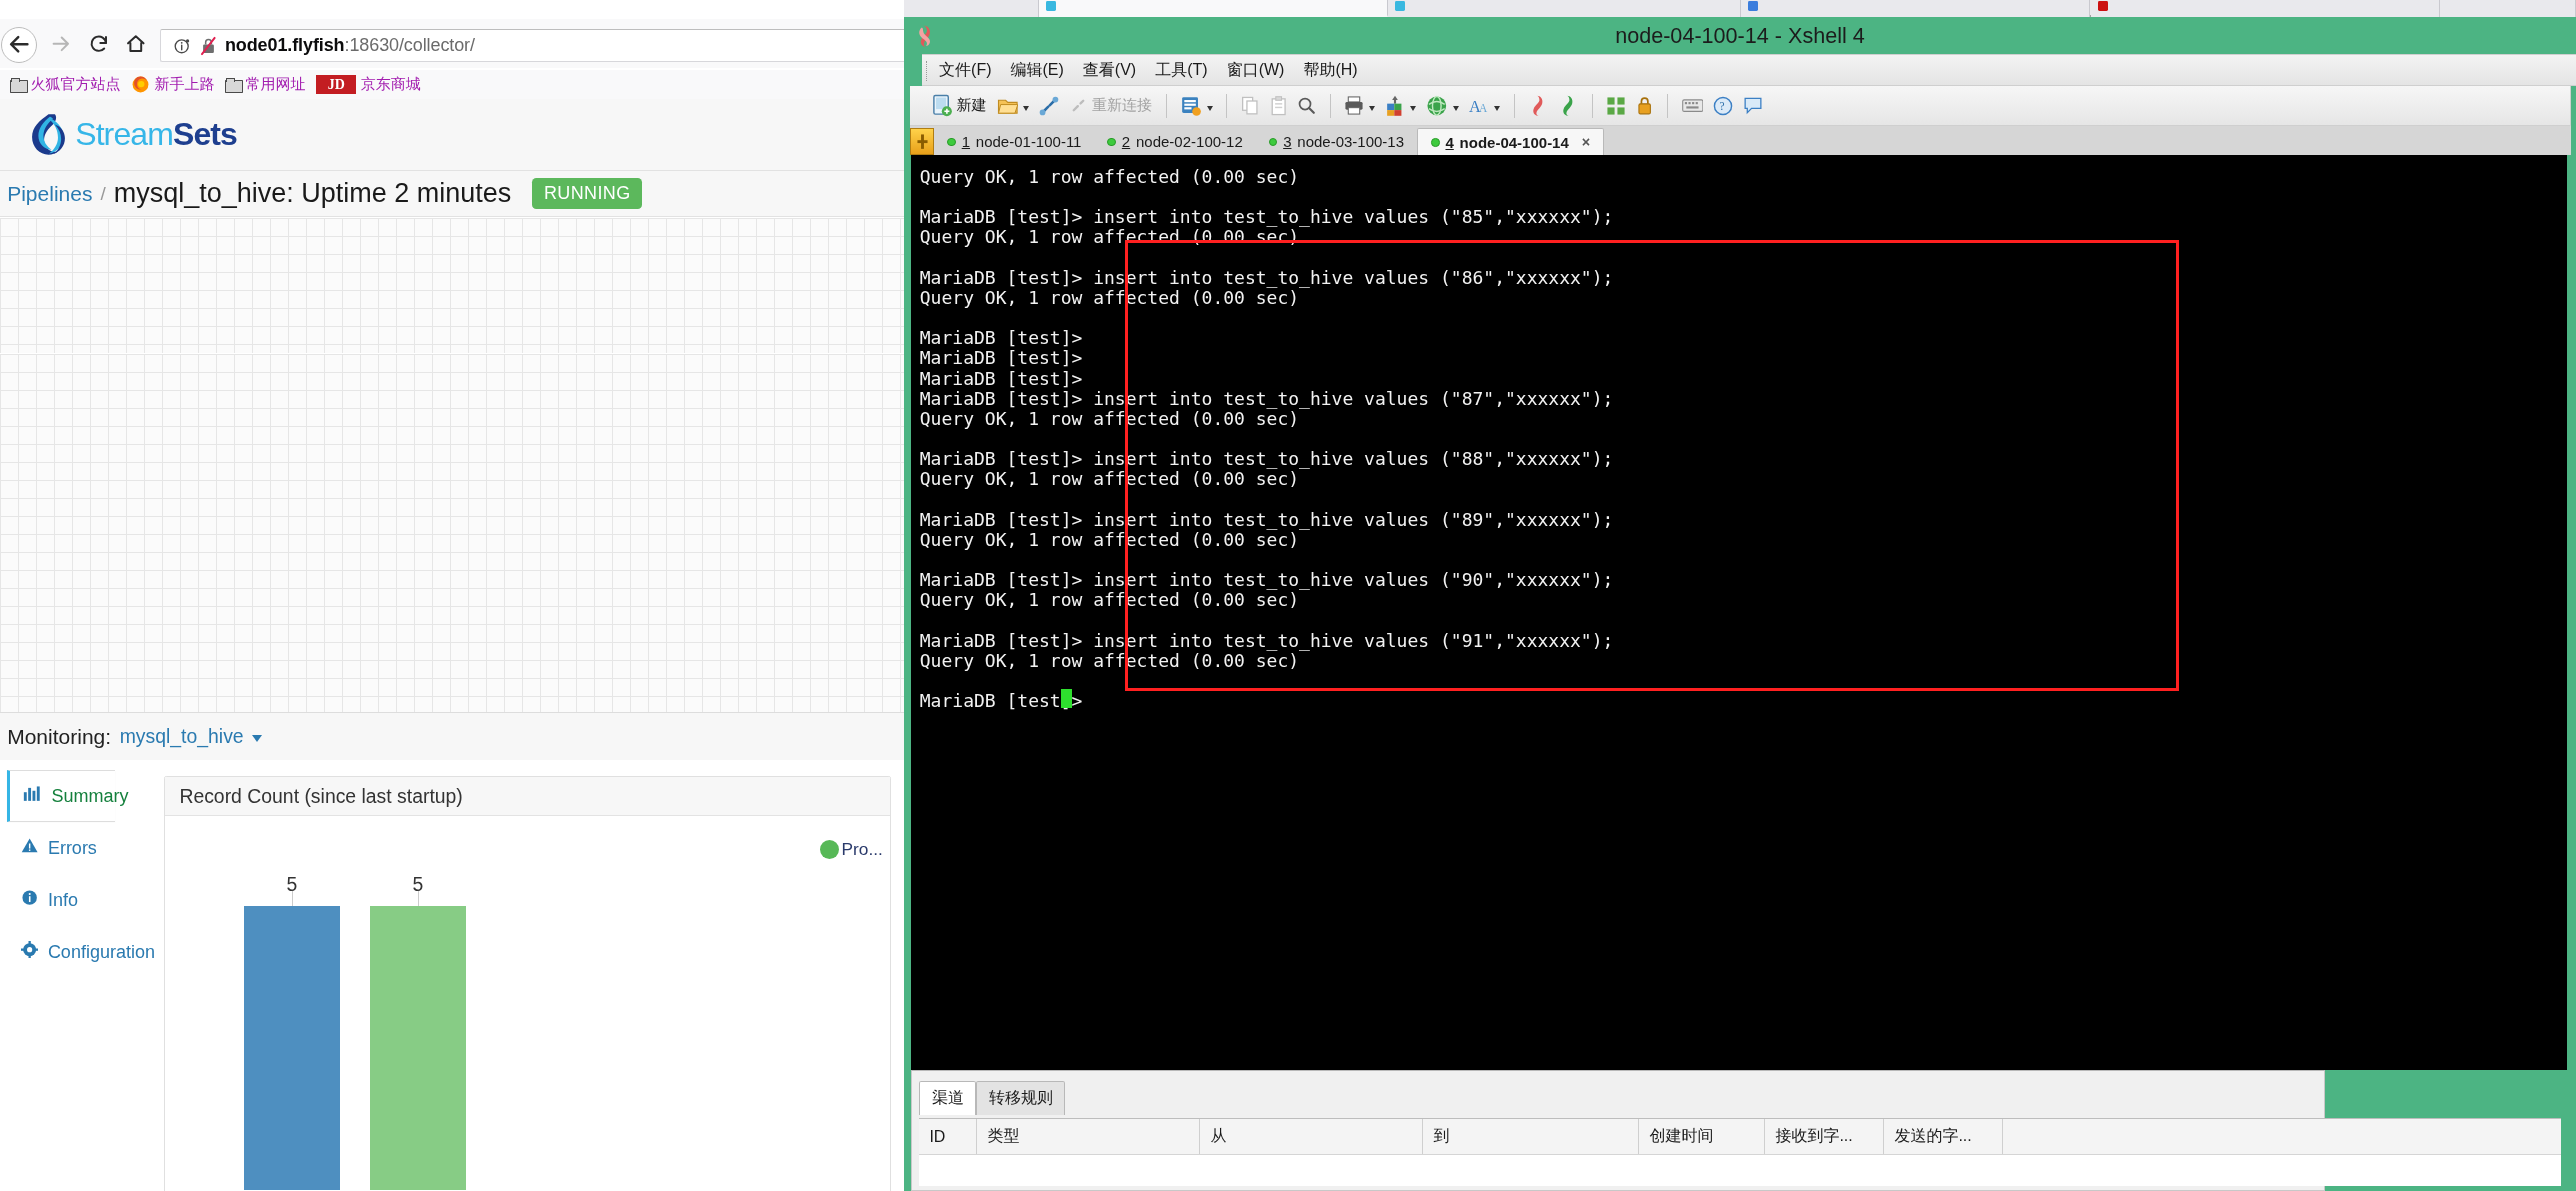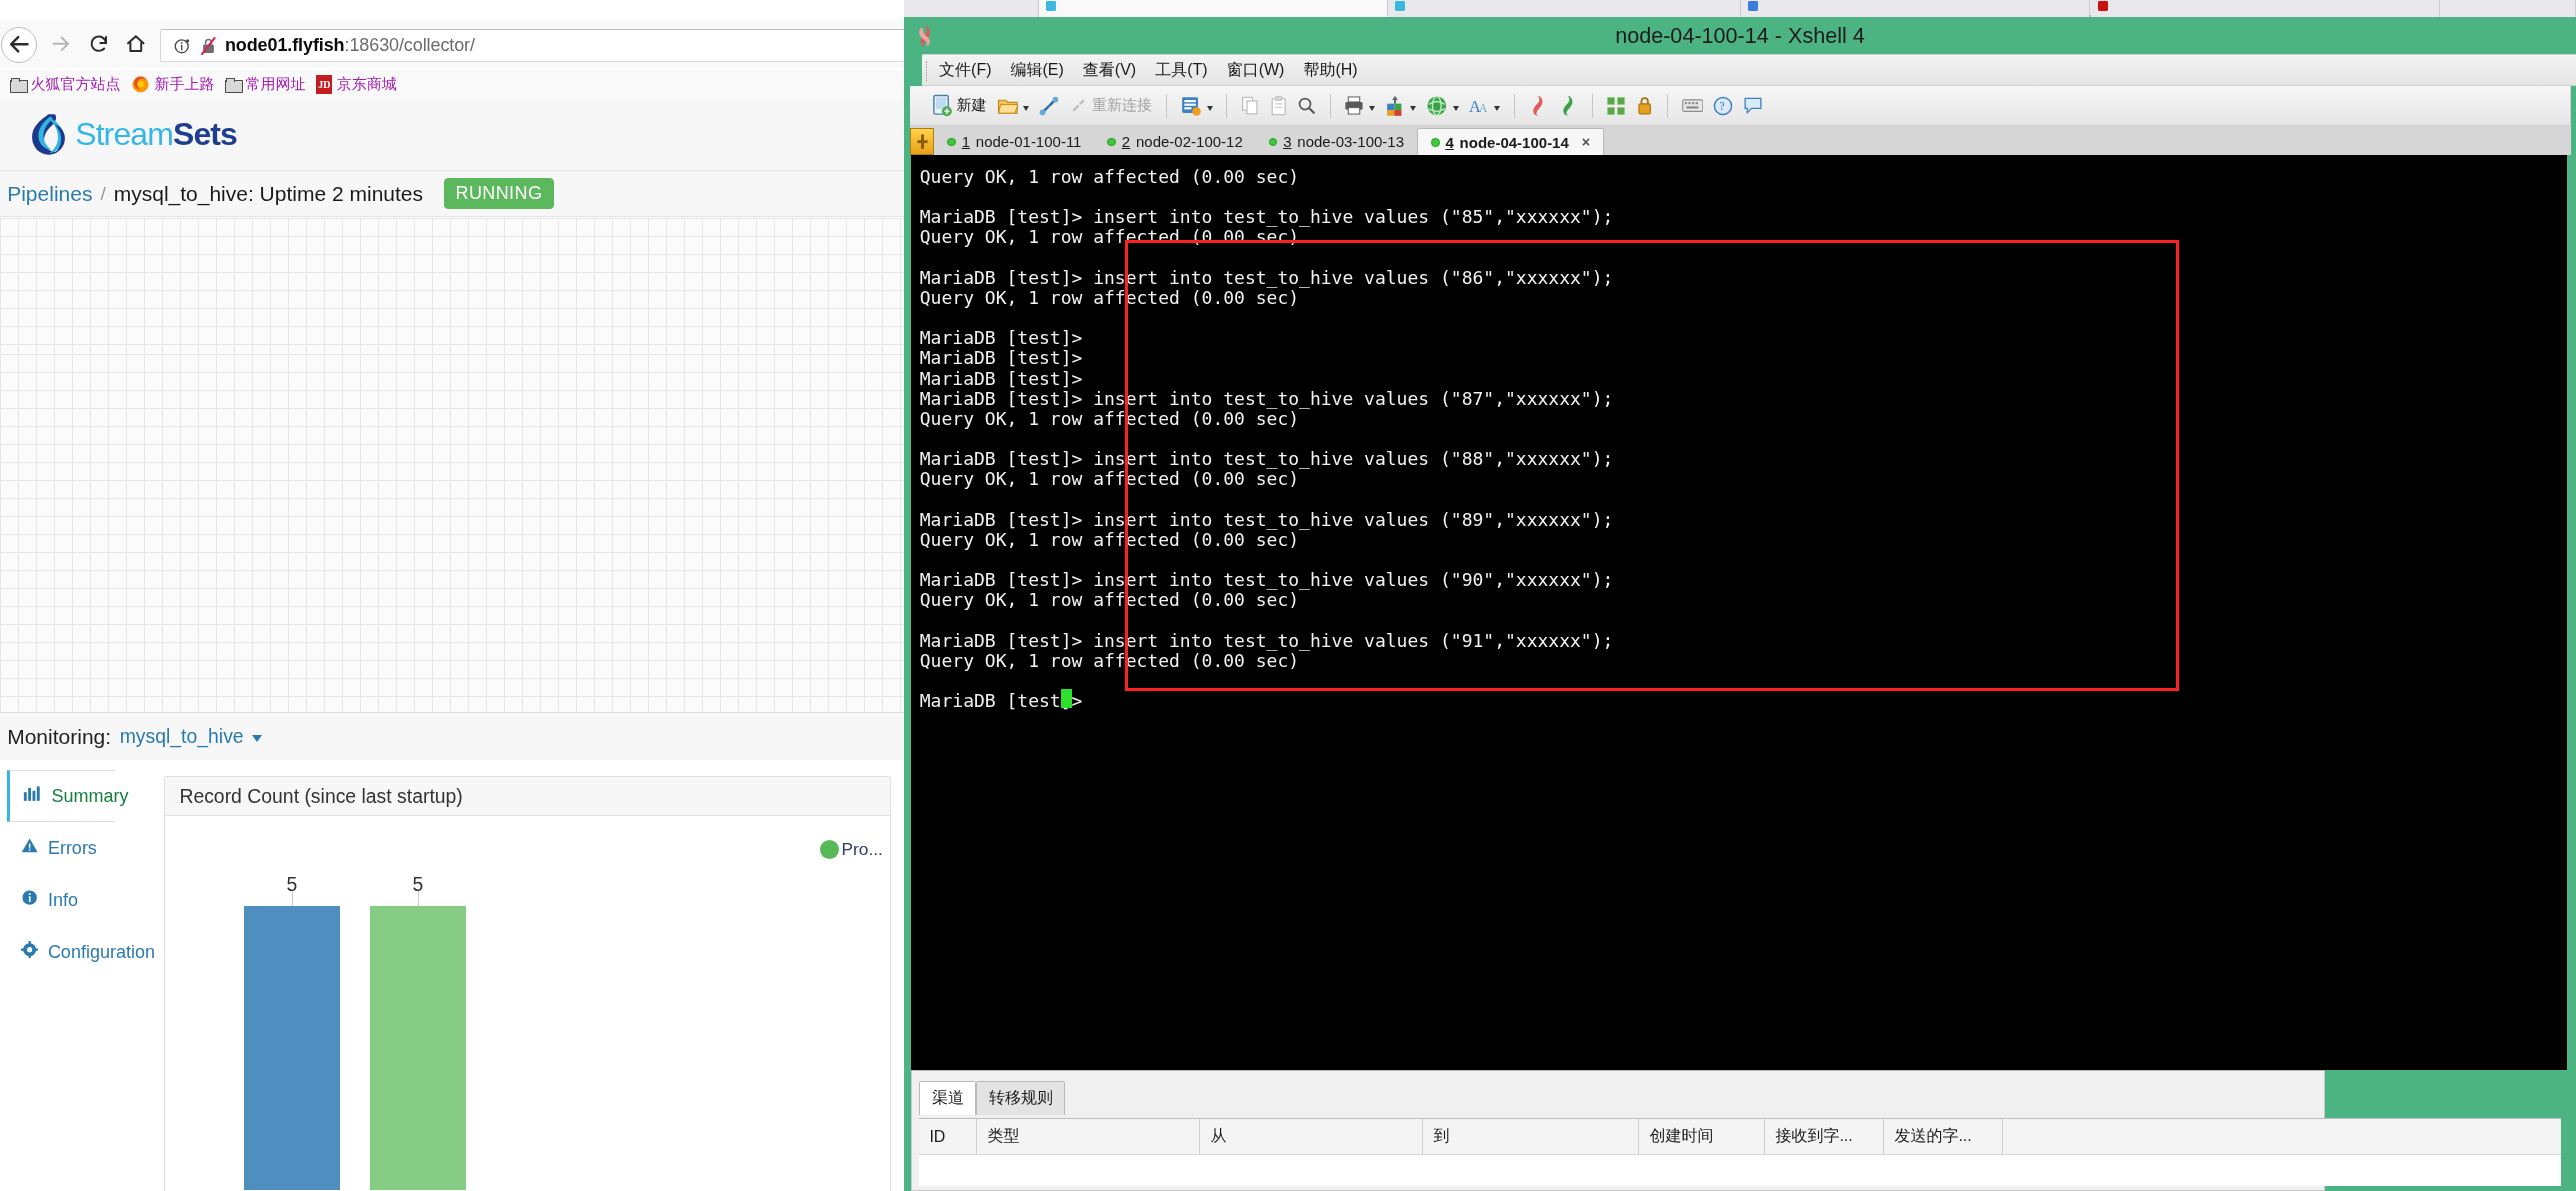--- a/index.html
+++ b/index.html
@@ -57,21 +57,21 @@
   .bm-folder { width: 16px; height: 13.7px; position: relative; }
   .bm-folder:before {
     content: ""; position: absolute; left: 0; top: 2.2px; width: 16px; height: 11.5px;
     background: #d8d8d8; border: 1.2px solid #4a4a4a; border-radius: 0.7px;
   }
   .bm-folder:after {
     content: ""; position: absolute; left: 0.7px; top: 0px; width: 7.2px; height: 3.6px;
     background: #d8d8d8; border: 1.2px solid #4a4a4a; border-bottom: none; border-radius: 0.7px 0.7px 0 0;
   }
   .bm-jd {
-    width: 16px; height: 19px; background: #c31d22; color: #fff; font-size: 10px; font-weight: bold;
+    width: 40px; height: 19px; background: #c31d22; color: #fff; font-size: 14px; font-weight: bold;
     display: flex; align-items: center; justify-content: center; font-family: "Liberation Serif", serif;
   }
 
   
   .ss-header {
     position: absolute; left: 0; top: 99px; width: 904px; height: 72px;
     background: #f7f7f7; border-bottom: 0.7px solid #e2e2e2;
     display: flex; align-items: center; padding-left: 29px; gap: 7.2px;
   }
   .ss-logo-mark { width: 39px; height: 43px; }
@@ -79,21 +79,21 @@
   .ss-logo-text .s1 { color: #36b6e8; }
   .ss-logo-text .s2 { color: #1e3f8f; font-weight: 600; }
 
   .ss-breadcrumb {
     position: absolute; left: 0; top: 171px; width: 904px; height: 46px;
     background: #f7f7f7; border-bottom: 0.7px solid #e2e2e2;
     display: flex; align-items: center; padding-left: 7.2px; gap: 8px;
   }
   .bc-link { font-size: 21px; color: #2a7ab0; }
   .bc-sep { font-size: 19px; color: #999; }
-  .bc-title { font-size: 21px; color: #1a1a1a; }
+  .bc-title { font-size: 27px; color: #1a1a1a; }
   .badge-running {
     background: #5cb85c; color: #fff; font-size: 18px; border-radius: 4.3px;
     padding: 5px 11.5px; margin-left: 13px; letter-spacing: 0.4px;
   }
 
   .ss-canvas {
     position: absolute; left: 0; top: 218px; width: 904px; height: 135px;
     background:
       repeating-linear-gradient(to right, #e6e6e6 0 0.7px, transparent 0.7px 18px),
       repeating-linear-gradient(to bottom, #e6e6e6 0 0.7px, transparent 0.7px 18px),

